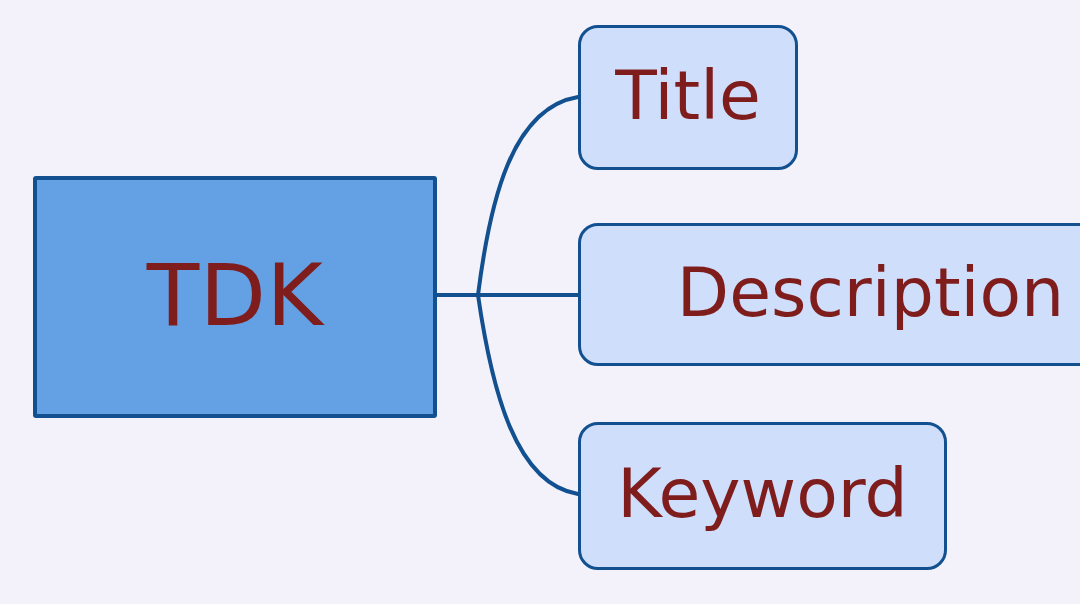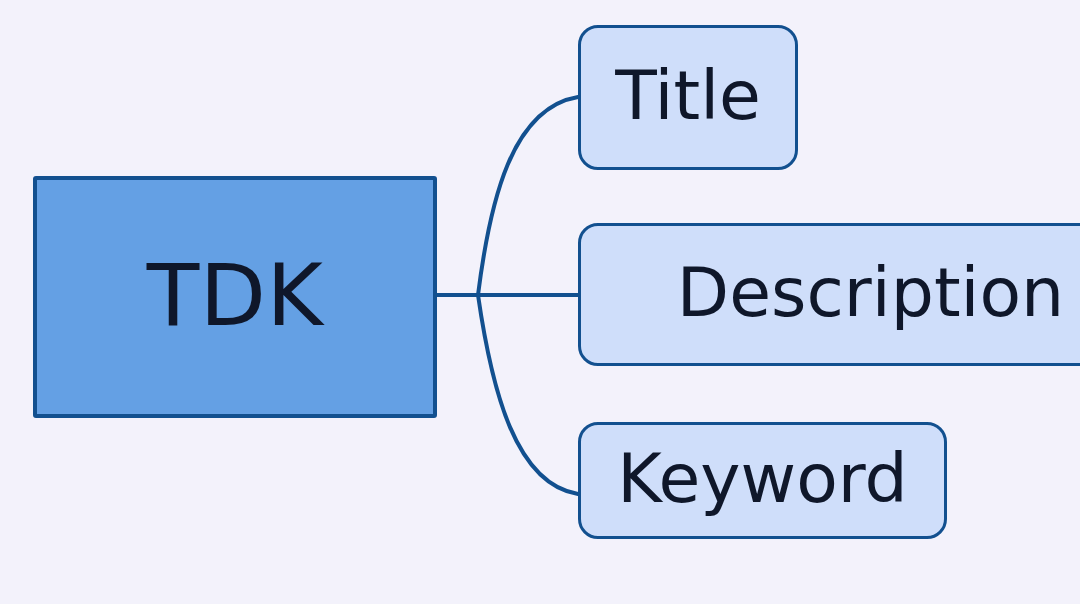--- a/index.html
+++ b/index.html
@@ -25,21 +25,21 @@
     width: 1080px;
     height: 604px;
   }
   .node {
     position: absolute;
     box-sizing: border-box;
     display: flex;
     align-items: center;
     justify-content: center;
     border-style: solid;
-    color: #0f172a;
+    color: #7f1d1d;
     line-height: 1;
     white-space: nowrap;
   }
   .node-root {
     left: 33px;
     top: 176px;
     width: 404px;
     height: 242px;
     background: #64a0e4;
     border-color: #12508f;
@@ -65,21 +65,21 @@
     left: 578px;
     top: 223px;
     width: 557px;
     height: 143px;
     padding-left: 28px;
   }
   .node-keyword {
     left: 578px;
     top: 422px;
     width: 369px;
-    height: 117px;
+    height: 148px;
   }
   .node-label {
     display: block;
     transform: translateY(-2px);
   }
 </style>
 </head>
 <body>
 
 <div id="mindmap-canvas">

